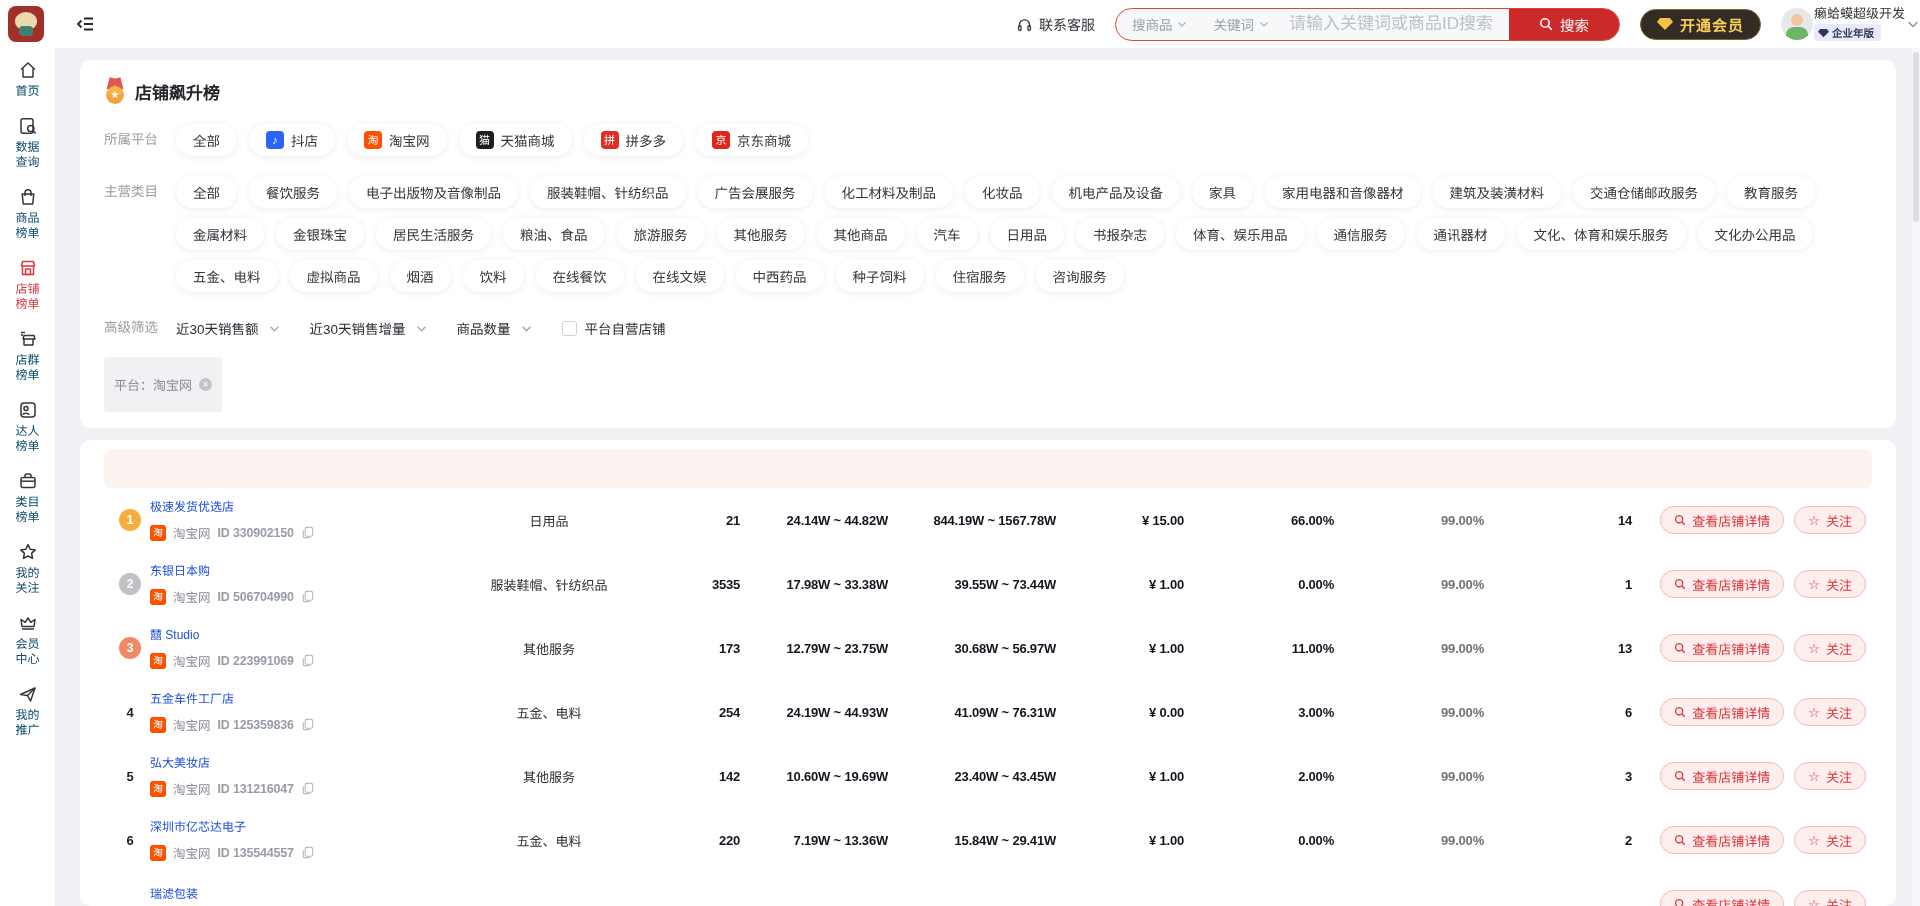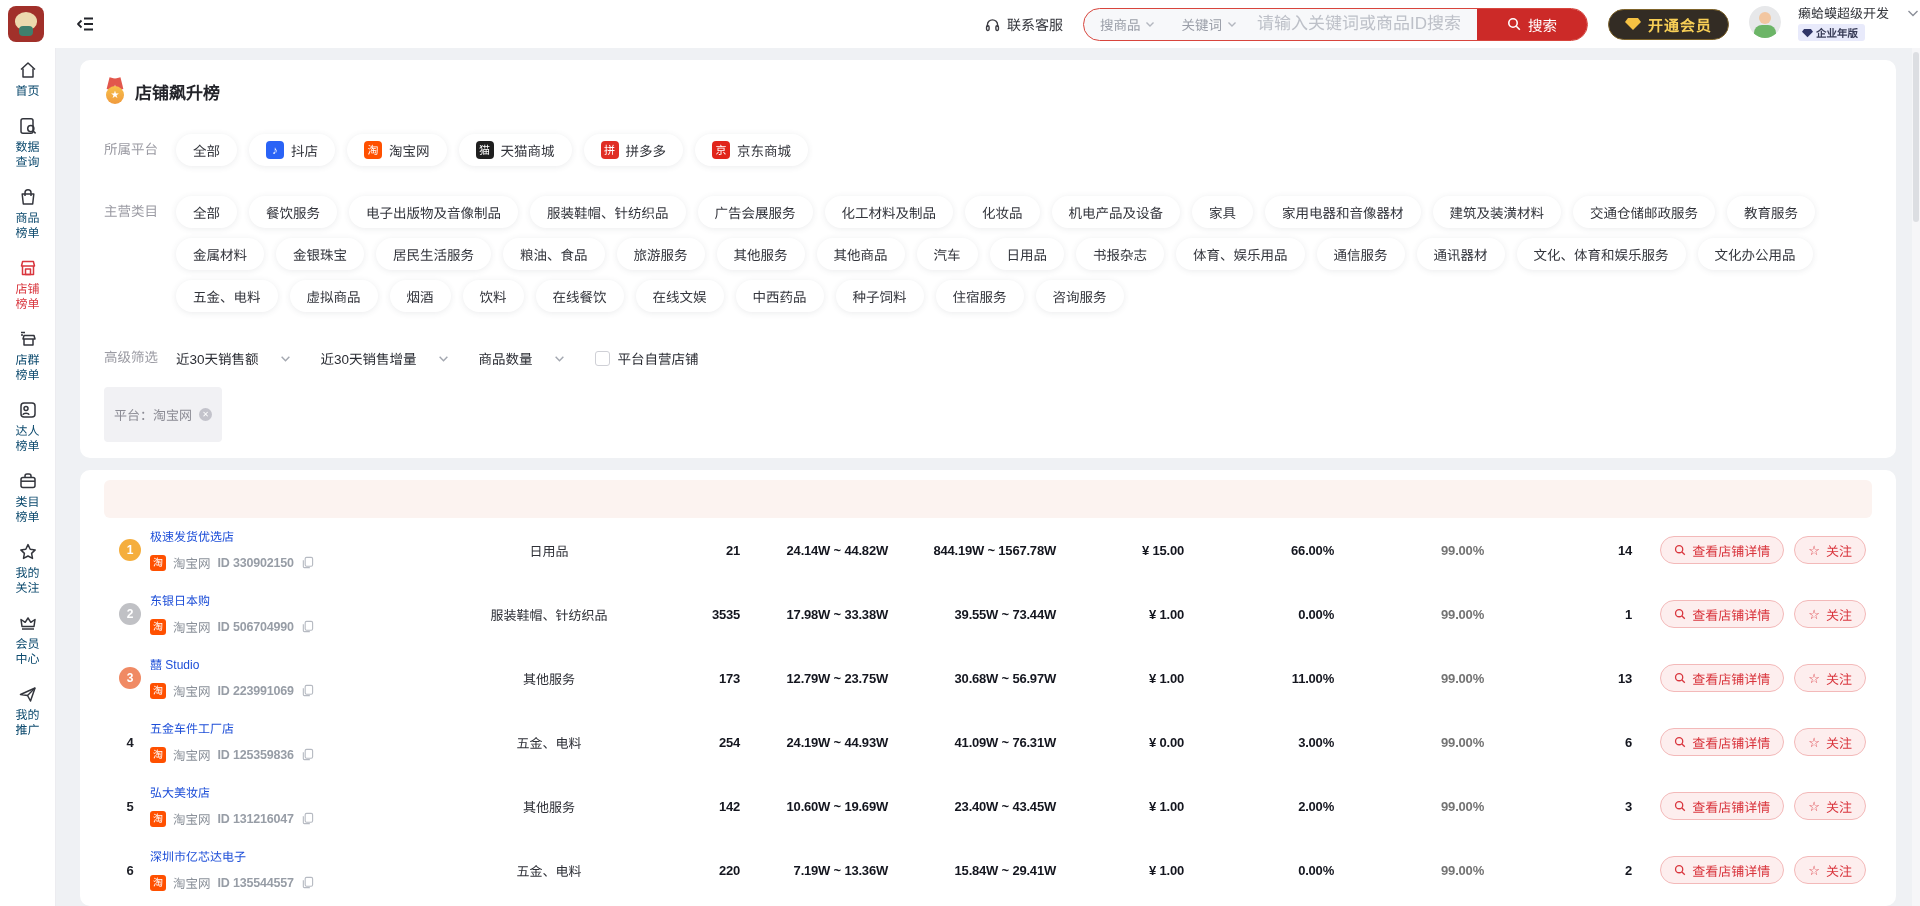--- a/index.html
+++ b/index.html
@@ -14,21 +14,21 @@
   .logo::after{content:"";position:absolute;left:11px;top:20px;width:14px;height:10px;border-radius:4px;background:#3f7f6d}
   .collapse{margin-left:32px;color:#23252b}
   .top-right{margin-left:auto;display:flex;align-items:center;gap:20px;}
   .contact{display:flex;align-items:center;gap:6px;font-size:14px;color:#33353b}
   .searchbar{display:flex;align-items:center;height:33px;width:505px;border:1.5px solid #d8453c;border-radius:17px;background:#f7f8fa;overflow:hidden}
   .sb-sel{display:flex;align-items:center;gap:5px;padding:0 10px 0 16px;font-size:13.5px;color:#9a9ea8;flex:none}
   .searchbar input{flex:1;min-width:0;border:none;outline:none;background:transparent;font-size:17px;color:#333;padding:0 10px}
   .searchbar input::placeholder{color:#bdc0c8}
   .search-btn{flex:none;height:100%;width:110px;background:#cc2a28;color:#fff;font-size:14.5px;display:flex;align-items:center;justify-content:center;gap:7px}
   .vip{height:31px;border-radius:16px;padding:0 16px;background:#332c24;border:1px solid #7e642c;display:flex;align-items:center;gap:7px;color:#f8cf56;font-size:15px;font-weight:700;letter-spacing:1px}
-  .user{display:flex;align-items:flex-start;gap:17px}
+  .user{display:flex;align-items:center;gap:1px}
   .avatar{width:32px;height:32px;border-radius:50%;background:#e7e8ea;position:relative;overflow:hidden;flex:none}
   .avatar::before{content:"";position:absolute;left:10px;top:6px;width:12px;height:12px;border-radius:50%;background:#f2c6a0}
   .avatar::after{content:"";position:absolute;left:5px;top:19px;width:22px;height:13px;border-radius:8px 8px 0 0;background:#6cb567}
   .uname{font-size:13px;color:#33353b;line-height:16px}
   .ubadge{margin-top:2px;display:inline-flex;align-items:center;gap:3px;background:#e8eafb;border-radius:3px;padding:1px 7px 1px 4px;font-size:10.5px;font-weight:700;color:#373b56}
   .chev{color:#8b8f99}
 
   
   .sidebar{position:absolute;left:0;top:48px;bottom:0;width:56px;background:#fff;border-right:1px solid #ececf0;display:flex;flex-direction:column;align-items:center;padding-top:12px;gap:17px;z-index:4}
   .side-item{display:flex;flex-direction:column;align-items:center;gap:4px;color:#33353c;cursor:pointer}
@@ -41,34 +41,34 @@
   .card{background:#fff;border-radius:10px}
 
   
   .filter-card{padding:18px 24px 16px;margin-bottom:12px}
   .ft-title{display:flex;align-items:center;gap:9px;font-size:17px;font-weight:700;color:#23242a}
   .medal{position:relative;width:22px;height:26px;flex:none}
   .medal .rib{position:absolute;top:0;width:7px;height:12px;background:#e2574c}
   .medal .rib-l{left:4px;transform:rotate(14deg)}
   .medal .rib-r{right:4px;transform:rotate(-14deg)}
   .medal .coin{position:absolute;left:2px;bottom:0;width:18px;height:18px;border-radius:50%;background:linear-gradient(#f7c04a,#f09a3e);color:#fff;font-size:10px;line-height:18px;text-align:center}
-  .f-row{display:flex;align-items:flex-start;margin-top:30px}
+  .f-row{display:flex;align-items:flex-start;margin-top:20px}
   .f-label{flex:none;width:72px;font-size:13.5px;color:#9b9ba3;line-height:32px}
   .pill-wrap{display:flex;flex-wrap:wrap;gap:12px;align-items:center}
   .pill{display:inline-flex;align-items:center;gap:7px;height:32px;padding:0 17px;border-radius:16px;background:#fff;box-shadow:0 1px 6px rgba(60,64,80,.10);font-size:13.5px;color:#33353c;cursor:pointer;white-space:nowrap}
   .p-ic{width:18px;height:18px;border-radius:4px;color:#fff;font-size:11px;line-height:18px;text-align:center;flex:none}
   .p-ic:empty{display:none}
   .ic-dy{background:#2a63f6}
   .ic-tb{background:#ff5000}
   .ic-tm{background:#1f1f1f}
   .ic-pdd{background:#e02e24}
   .ic-jd{background:#e1251b}
   .cat-lines{display:flex;flex-direction:column;gap:10px}
   .adv-wrap{display:flex;align-items:center;gap:30px;height:32px}
-  .drop{display:flex;align-items:center;gap:21px;font-size:13.5px;color:#2a2c33;cursor:pointer}
+  .drop{display:flex;align-items:center;gap:10px;font-size:13.5px;color:#2a2c33;cursor:pointer}
   .drop .chev{color:#a3a7b0}
   .chk{display:flex;align-items:center;gap:8px;font-size:13.5px;color:#2a2c33;cursor:pointer}
   .chk .box{width:15px;height:15px;border:1px solid #cfd0d6;border-radius:3px;background:#fff}
   .tag-row{margin-top:13px;padding-left:0}
   .f-tag{display:inline-flex;align-items:center;gap:7px;background:#f1f1f4;border-radius:4px;padding:18px 10px;font-size:13px;color:#8b8b94}
   .f-tag .x{width:13px;height:13px;border-radius:50%;background:#c3c3cb;color:#fff;font-size:8px;line-height:13px;text-align:center;cursor:pointer}
 
   
   .table-card{flex:1;overflow:hidden;display:flex;flex-direction:column;padding:0 24px}
   .t-grid{display:grid;grid-template-columns:40px 300px 198px 92px 148px 168px 128px 150px 150px 148px 1fr;align-items:center}

